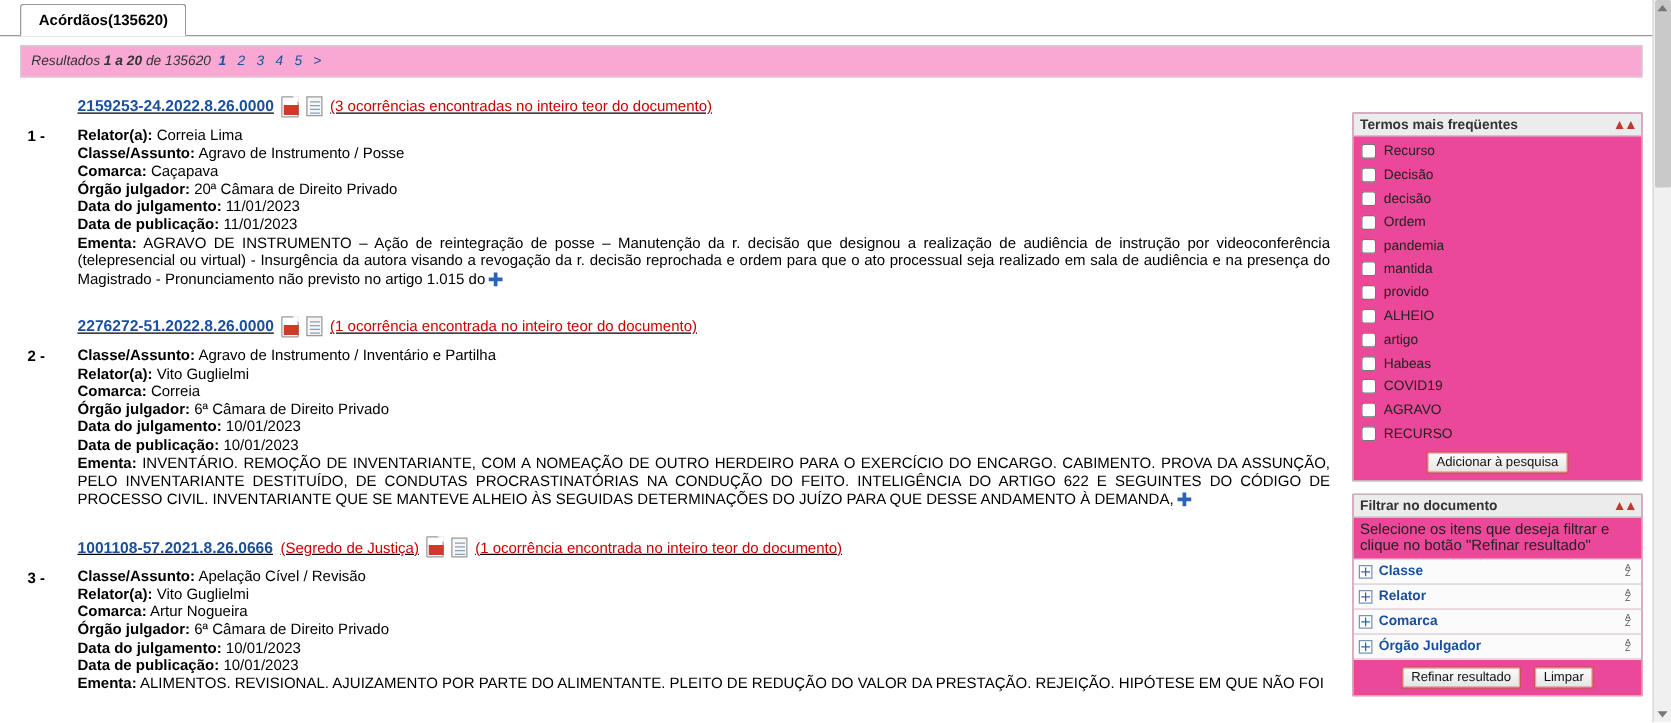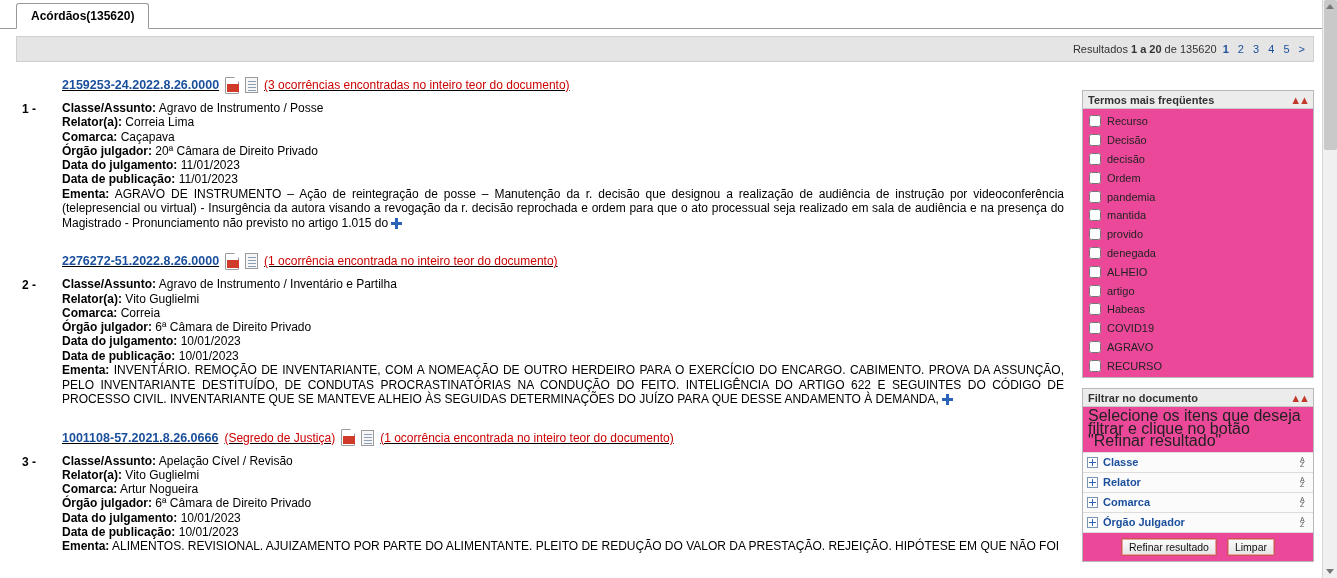--- a/index.html
+++ b/index.html
@@ -38,28 +38,29 @@
     font-size: 12px;
     color: #000;
     border-radius: 3px 3px 0 0;
   }
 
   
   .resultbar {
     position: absolute;
     top: 36px; left: 16px;
     width: 1298px; height: 26px;
-    background: #e5e5e5;
+    background: #f9a8d4;
     border: 1px solid #cfcfcf;
     display: flex;
     align-items: center;
-    justify-content: flex-end;
+    justify-content: flex-start;
     padding: 0 8px;
     font-size: 11px;
     color: #333;
+    font-style: italic;
   }
   .resultbar .left b { font-weight: bold; }
   .pager { font-size: 11px; }
   .pager a {
     color: #1a4f9c;
     text-decoration: none;
     margin-left: 6px;
     cursor: pointer;
   }
   .pager a.current { color: #1a4f9c; font-weight: bold; }
@@ -207,21 +208,21 @@
     background: linear-gradient(#fdfdfd,#e4e4e4);
     border: 1px solid #9b9b9b;
     padding: 2px 7px;
     border-radius: 2px;
     cursor: pointer;
     color: #111;
   }
   .btn.focused { border: 1px solid #cc5555; box-shadow: 0 0 0 1px #e8a0a0 inset; }
 
   .filter-desc {
-    font-size: 16px;
+    font-size: 12px;
     padding: 3px 5px 4px 5px;
     line-height: 12.6px;
     color: #222;
   }
   .filter-row {
     display: flex;
     align-items: center;
     height: 20px;
     border-top: 1px solid #dcdcdc;
     background: #fbfbfb;
@@ -321,22 +322,22 @@
     <div class="results">
 
       <div class="item">
         <div class="num">1 -</div>
         <div class="head">
           <a class="proc">2159253-24.2022.8.26.0000</a>
           <span class="ico ico-pdf"></span>
           <span class="ico ico-doc"></span>
           <span class="occur">(3 ocorrências encontradas no inteiro teor do documento)</span>
         </div>
+        <div class="field"><b>Relator(a):</b> <span>Correia Lima</span></div>
         <div class="field"><b>Classe/Assunto:</b> <span>Agravo de Instrumento / Posse</span></div>
-        <div class="field"><b>Relator(a):</b> <span>Correia Lima</span></div>
         <div class="field"><b>Comarca:</b> <span>Caçapava</span></div>
         <div class="field"><b>Órgão julgador:</b> <span>20ª Câmara de Direito Privado</span></div>
         <div class="field"><b>Data do julgamento:</b> <span>11/01/2023</span></div>
         <div class="field"><b>Data de publicação:</b> <span>11/01/2023</span></div>
         <div class="ementa"><b>Ementa:</b> <span>AGRAVO DE INSTRUMENTO – Ação de reintegração de posse – Manutenção da r. decisão que designou a realização de audiência de instrução por videoconferência (telepresencial ou virtual) - Insurgência da autora visando a revogação da r. decisão reprochada e ordem para que o ato processual seja realizado em sala de audiência e na presença do Magistrado - Pronunciamento não previsto no artigo 1.015 do</span><span class="ico-plus"></span></div>
       </div>
 
       <div class="item">
         <div class="num">2 -</div>
         <div class="head">
@@ -405,24 +406,20 @@
           <label class="term-row">
               <input type="checkbox" style="">
               <span>mantida</span>
             </label>
           <label class="term-row">
               <input type="checkbox" style="">
               <span>provido</span>
             </label>
           <label class="term-row">
               <input type="checkbox" style="">
-              <span>denegada</span>
-            </label>
-          <label class="term-row">
-              <input type="checkbox" style="">
               <span>ALHEIO</span>
             </label>
           <label class="term-row">
               <input type="checkbox" style="">
               <span>artigo</span>
             </label>
           <label class="term-row">
               <input type="checkbox" style="">
               <span>Habeas</span>
             </label>
@@ -431,20 +428,23 @@
               <span>COVID19</span>
             </label>
           <label class="term-row">
               <input type="checkbox" style="">
               <span>AGRAVO</span>
             </label>
           <label class="term-row">
               <input type="checkbox" style="">
               <span>RECURSO</span>
             </label>
+        </div>
+        <div class="btn-wrap">
+          <button class="btn focused">Adicionar à pesquisa</button>
         </div>
       </div>
 
       <div class="box">
         <div class="box-head">
           <span>Filtrar no documento</span>
           <span class="chev">▲▲</span>
         </div>
         <div class="filter-desc">Selecione os itens que deseja filtrar e clique no botão "Refinar resultado"</div>
 

